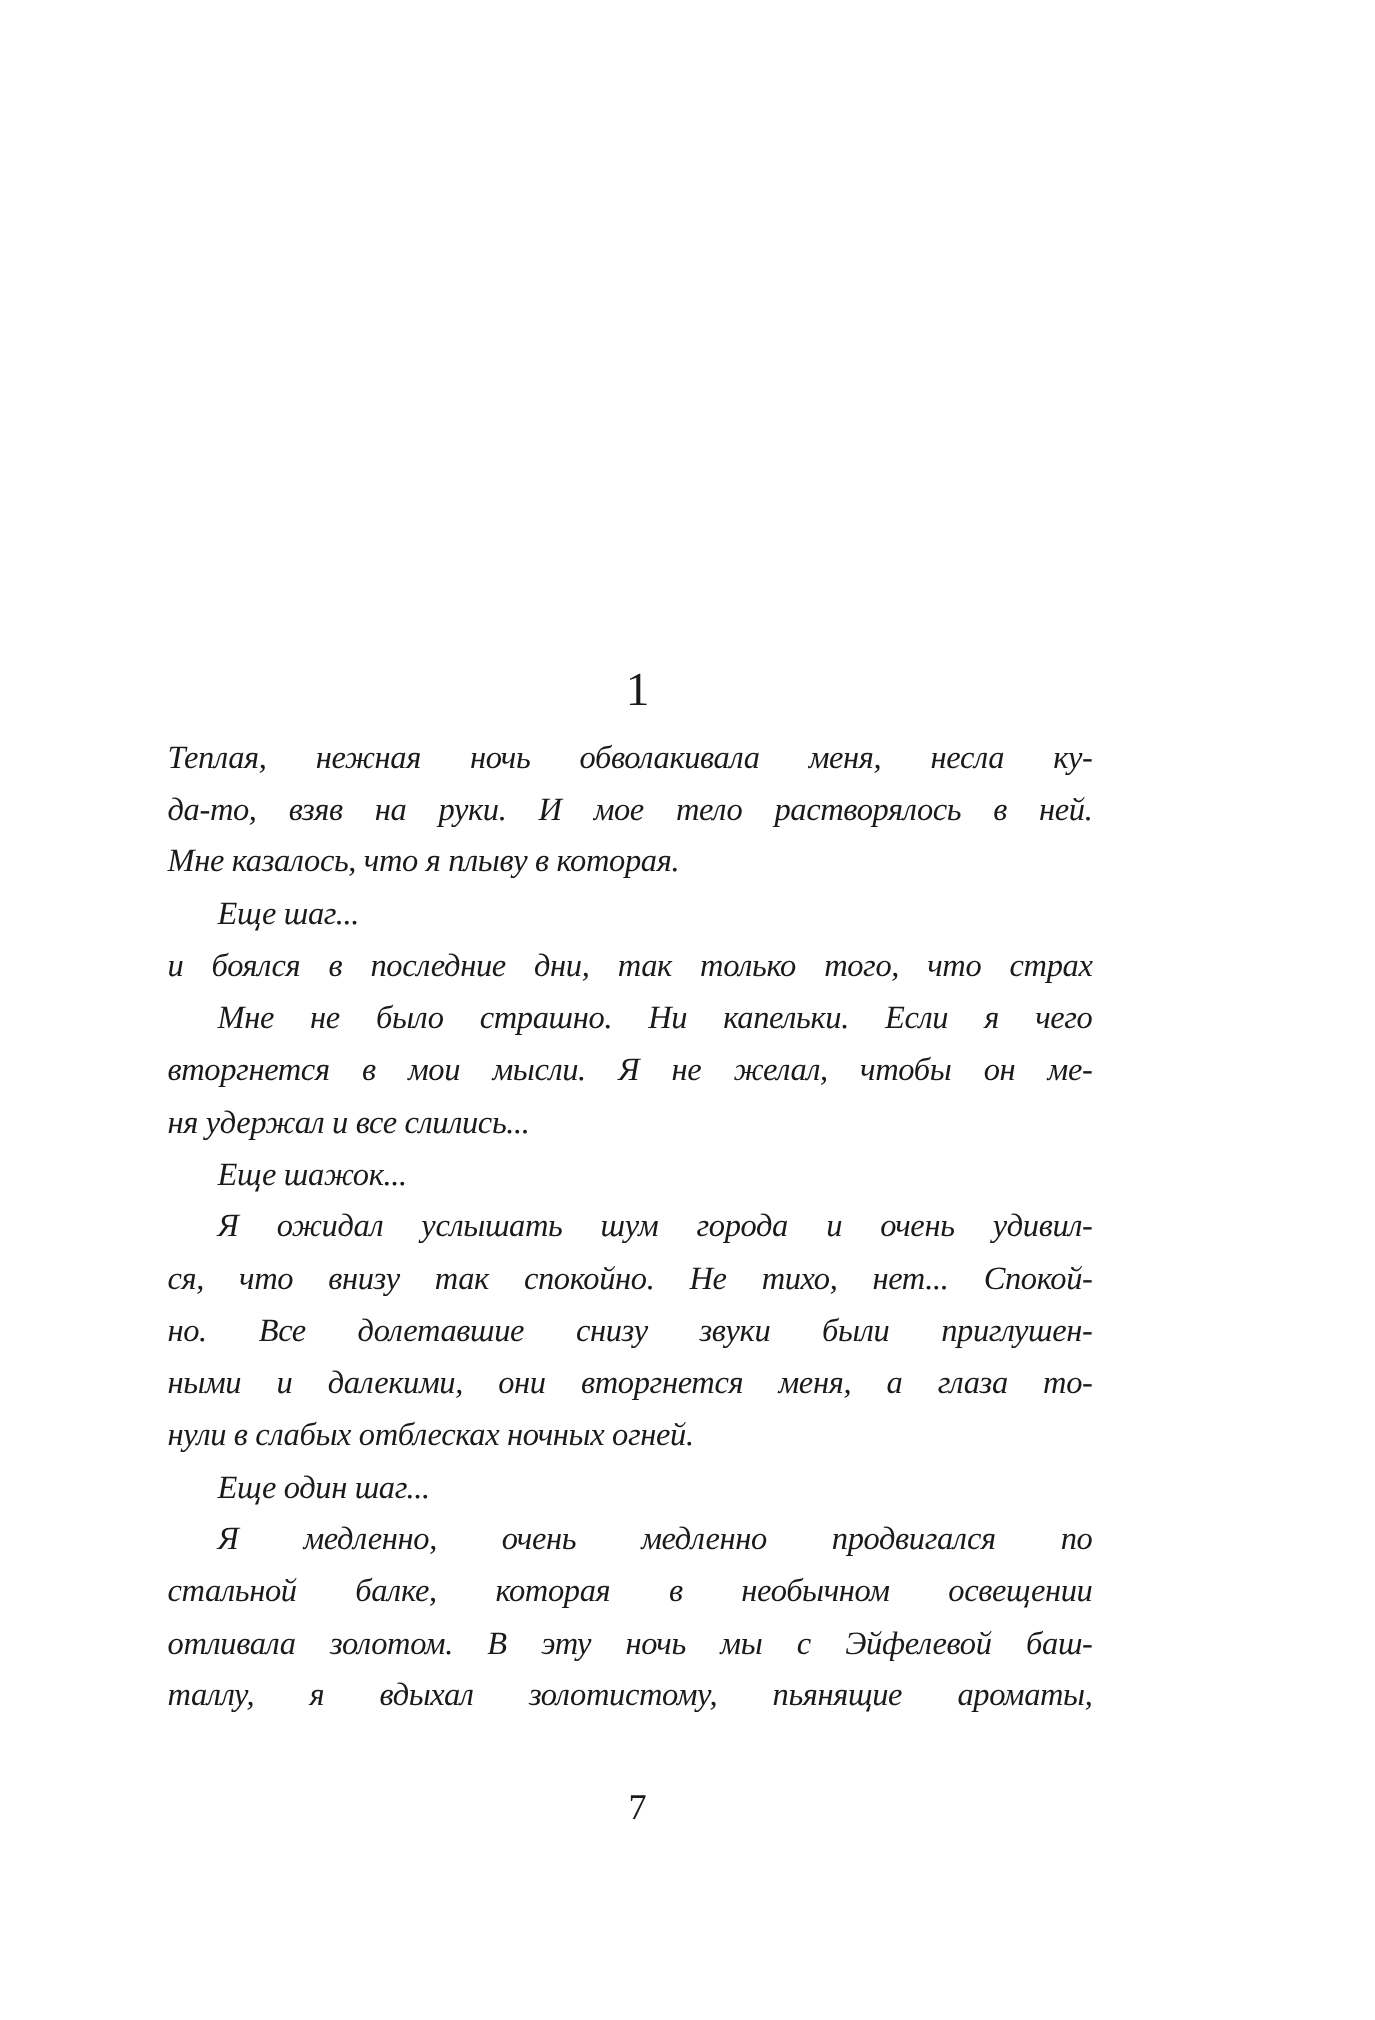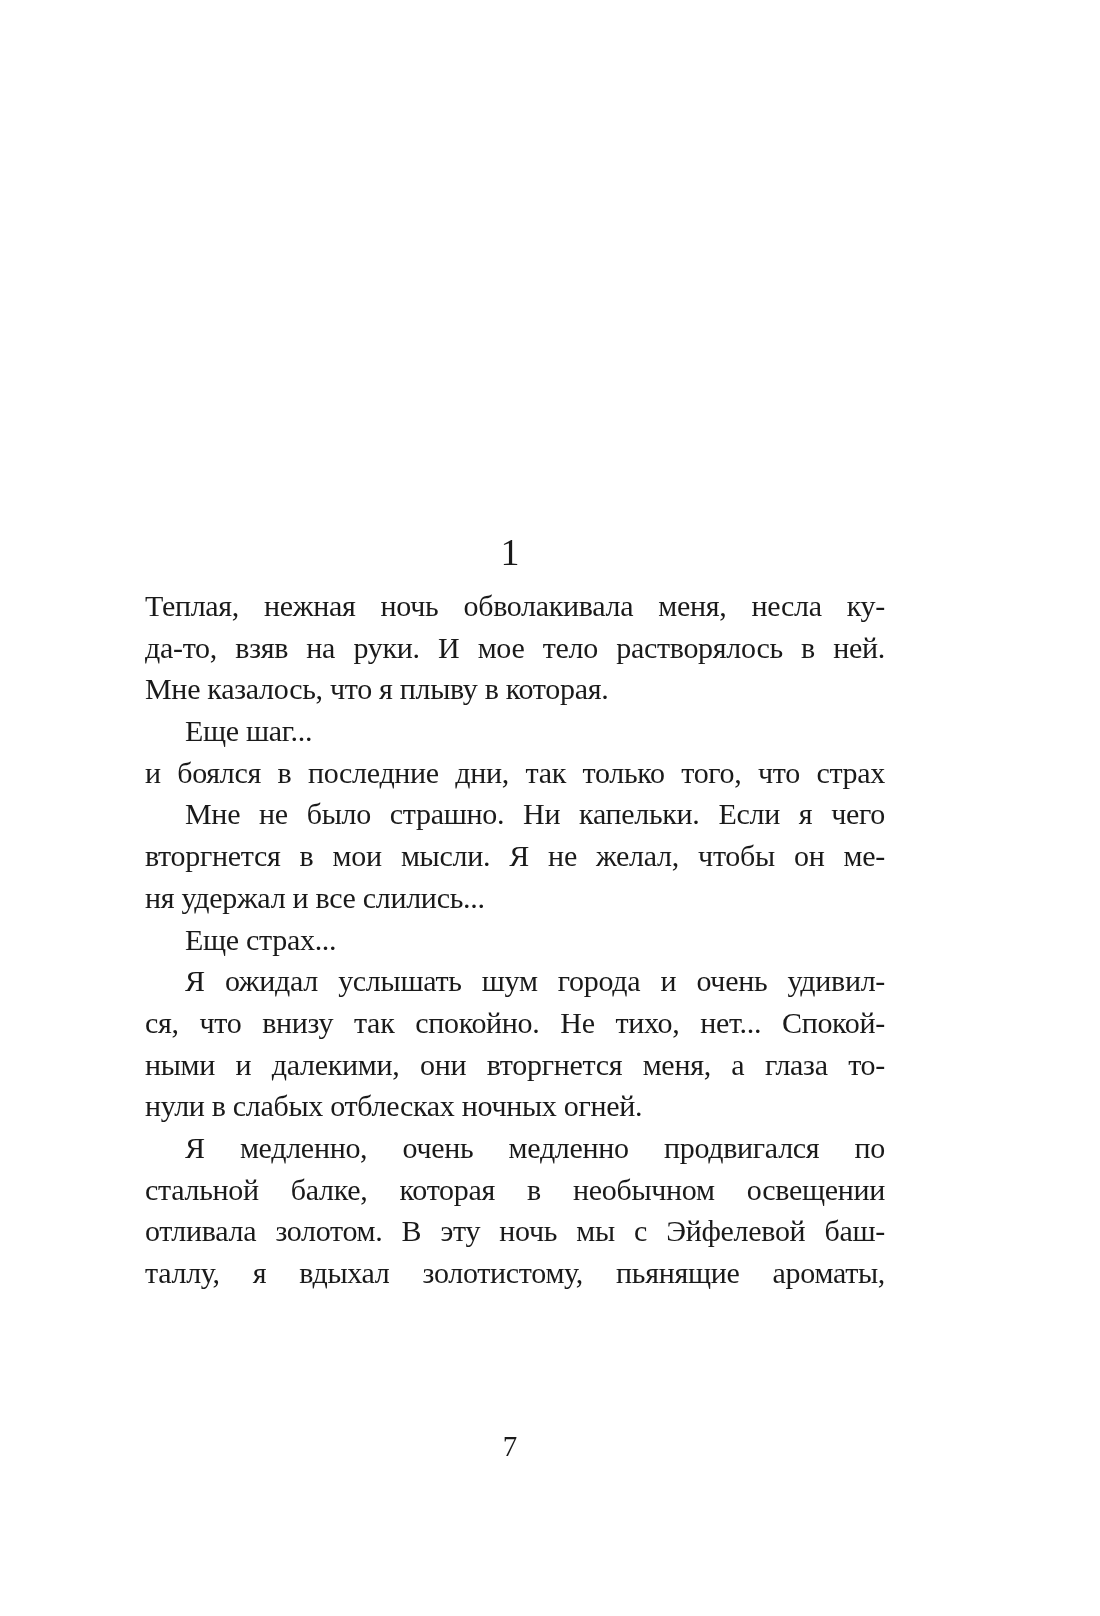--- a/index.html
+++ b/index.html
@@ -27,27 +27,28 @@
       width: 1020px;
       top: 528px;
       text-align: center;
       font-size: 38px;
       line-height: 48px;
       font-weight: normal;
       margin: 0;
     }
     .text-block {
       position: absolute;
-      left: 145px;
+      left: 134px;
       top: 585px;
       width: 740px;
-      font-size: 30px;
+      font-size: 26px;
       line-height: 41.7px;
       text-align: justify;
       letter-spacing: -0.3px;
+      font-style: italic;
     }
     .line {
       display: block;
       white-space: nowrap;
       height: 41.7px;
       text-align: justify;
       text-align-last: justify;
     }
     .line.last {
       text-align-last: left;
@@ -73,25 +74,27 @@
 
   <div class="text-block">
     <span class="line">Теплая, нежная ночь обволакивала меня, несла ку-</span>
     <span class="line">да-то, взяв на руки. И мое тело растворялось в ней.</span>
     <span class="line last">Мне казалось, что я плыву в которая.</span>
     <span class="line indent last">Еще шаг...</span>
     <span class="line">и боялся в последние дни, так только того, что страх</span>
     <span class="line indent">Мне не было страшно. Ни капельки. Если я чего</span>
     <span class="line">вторгнется в мои мысли. Я не желал, чтобы он ме-</span>
     <span class="line last">ня удержал и все слились...</span>
-    <span class="line indent last">Еще страх...</span>
+    <span class="line indent last">Еще шажок...</span>
     <span class="line indent">Я ожидал услышать шум города и очень удивил-</span>
     <span class="line">ся, что внизу так спокойно. Не тихо, нет... Спокой-</span>
+    <span class="line">но. Все долетавшие снизу звуки были приглушен-</span>
     <span class="line">ными и далекими, они вторгнется меня, а глаза то-</span>
     <span class="line last">нули в слабых отблесках ночных огней.</span>
+    <span class="line indent last">Еще один шаг...</span>
     <span class="line indent">Я медленно, очень медленно продвигался по</span>
     <span class="line">стальной балке, которая в необычном освещении</span>
     <span class="line">отливала золотом. В эту ночь мы с Эйфелевой баш-</span>
     <span class="line">таллу, я вдыхал золотистому, пьянящие ароматы,</span>
   </div>
 
   <div class="page-number">7</div>
 </div>
 
 </body></html>

